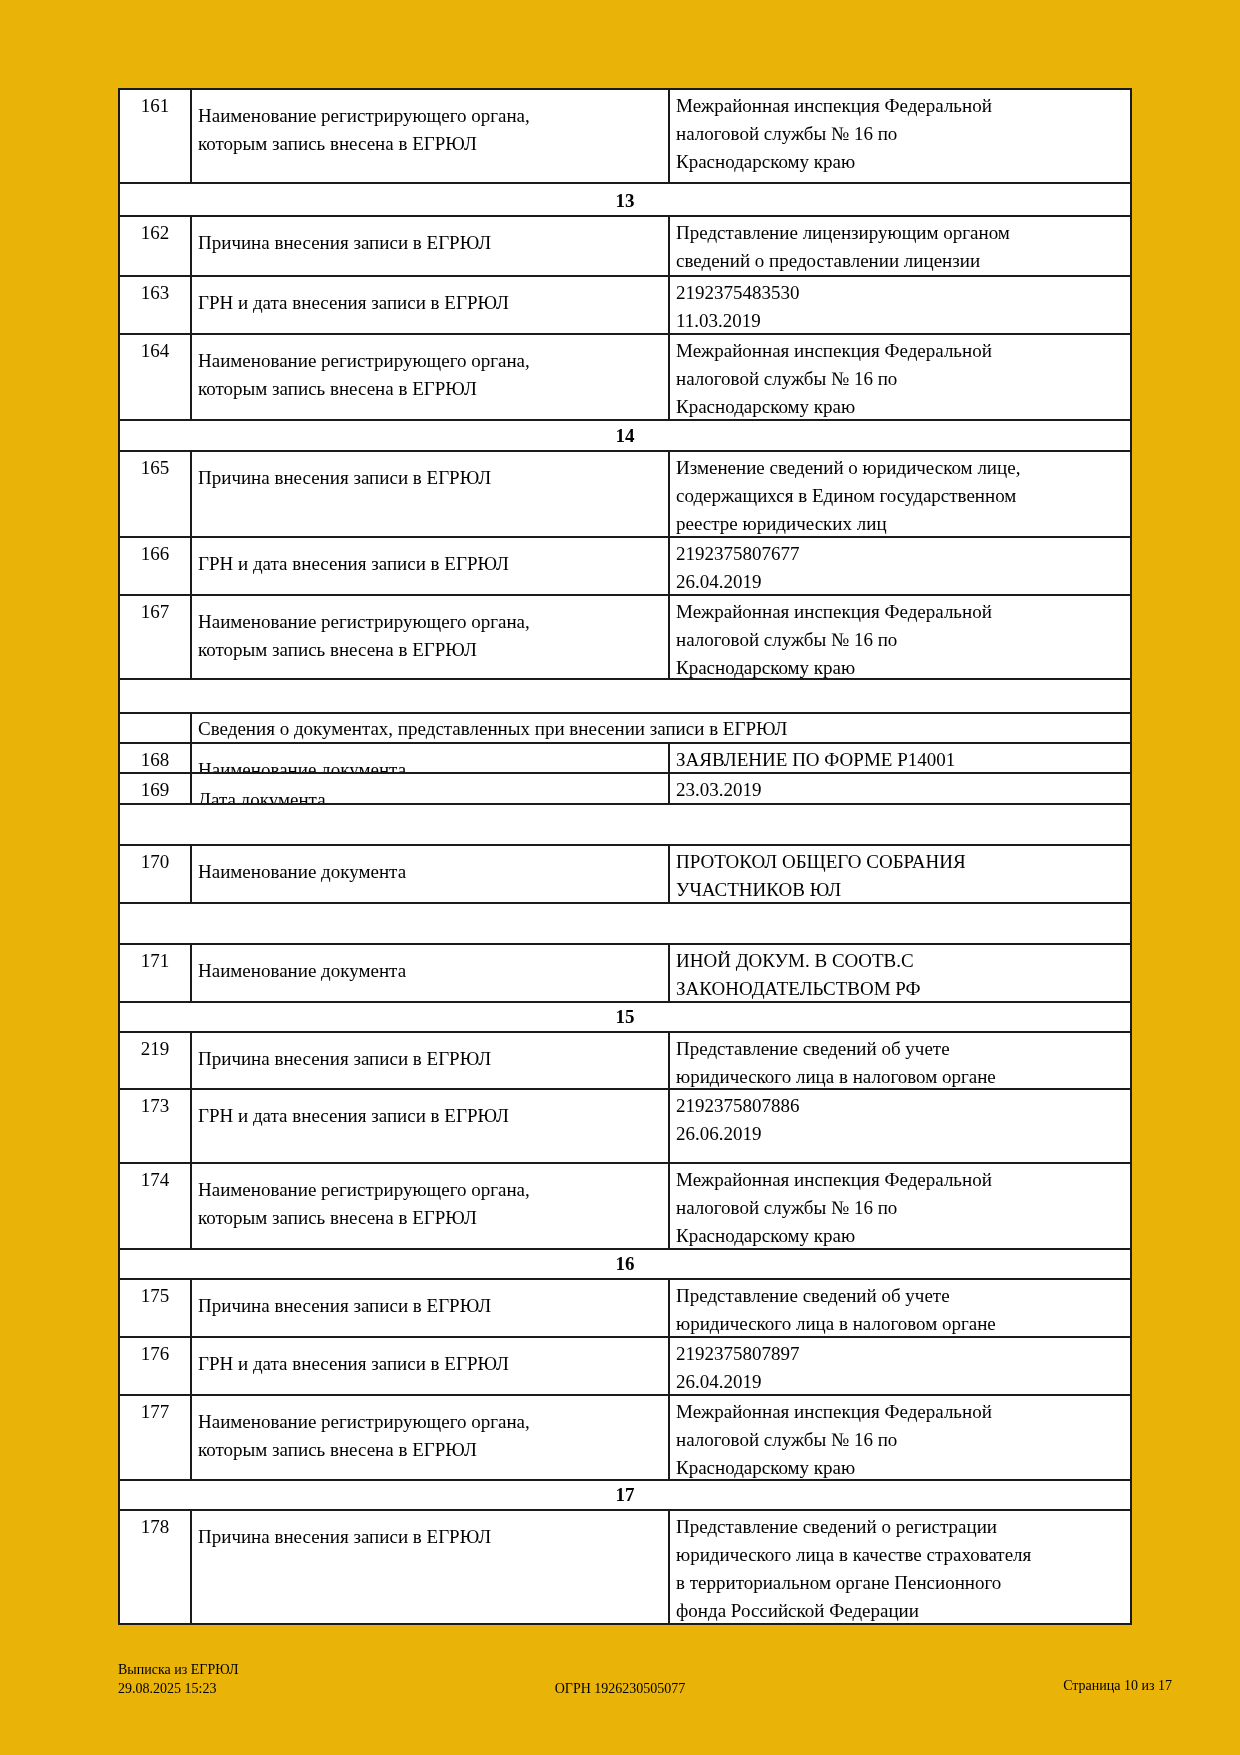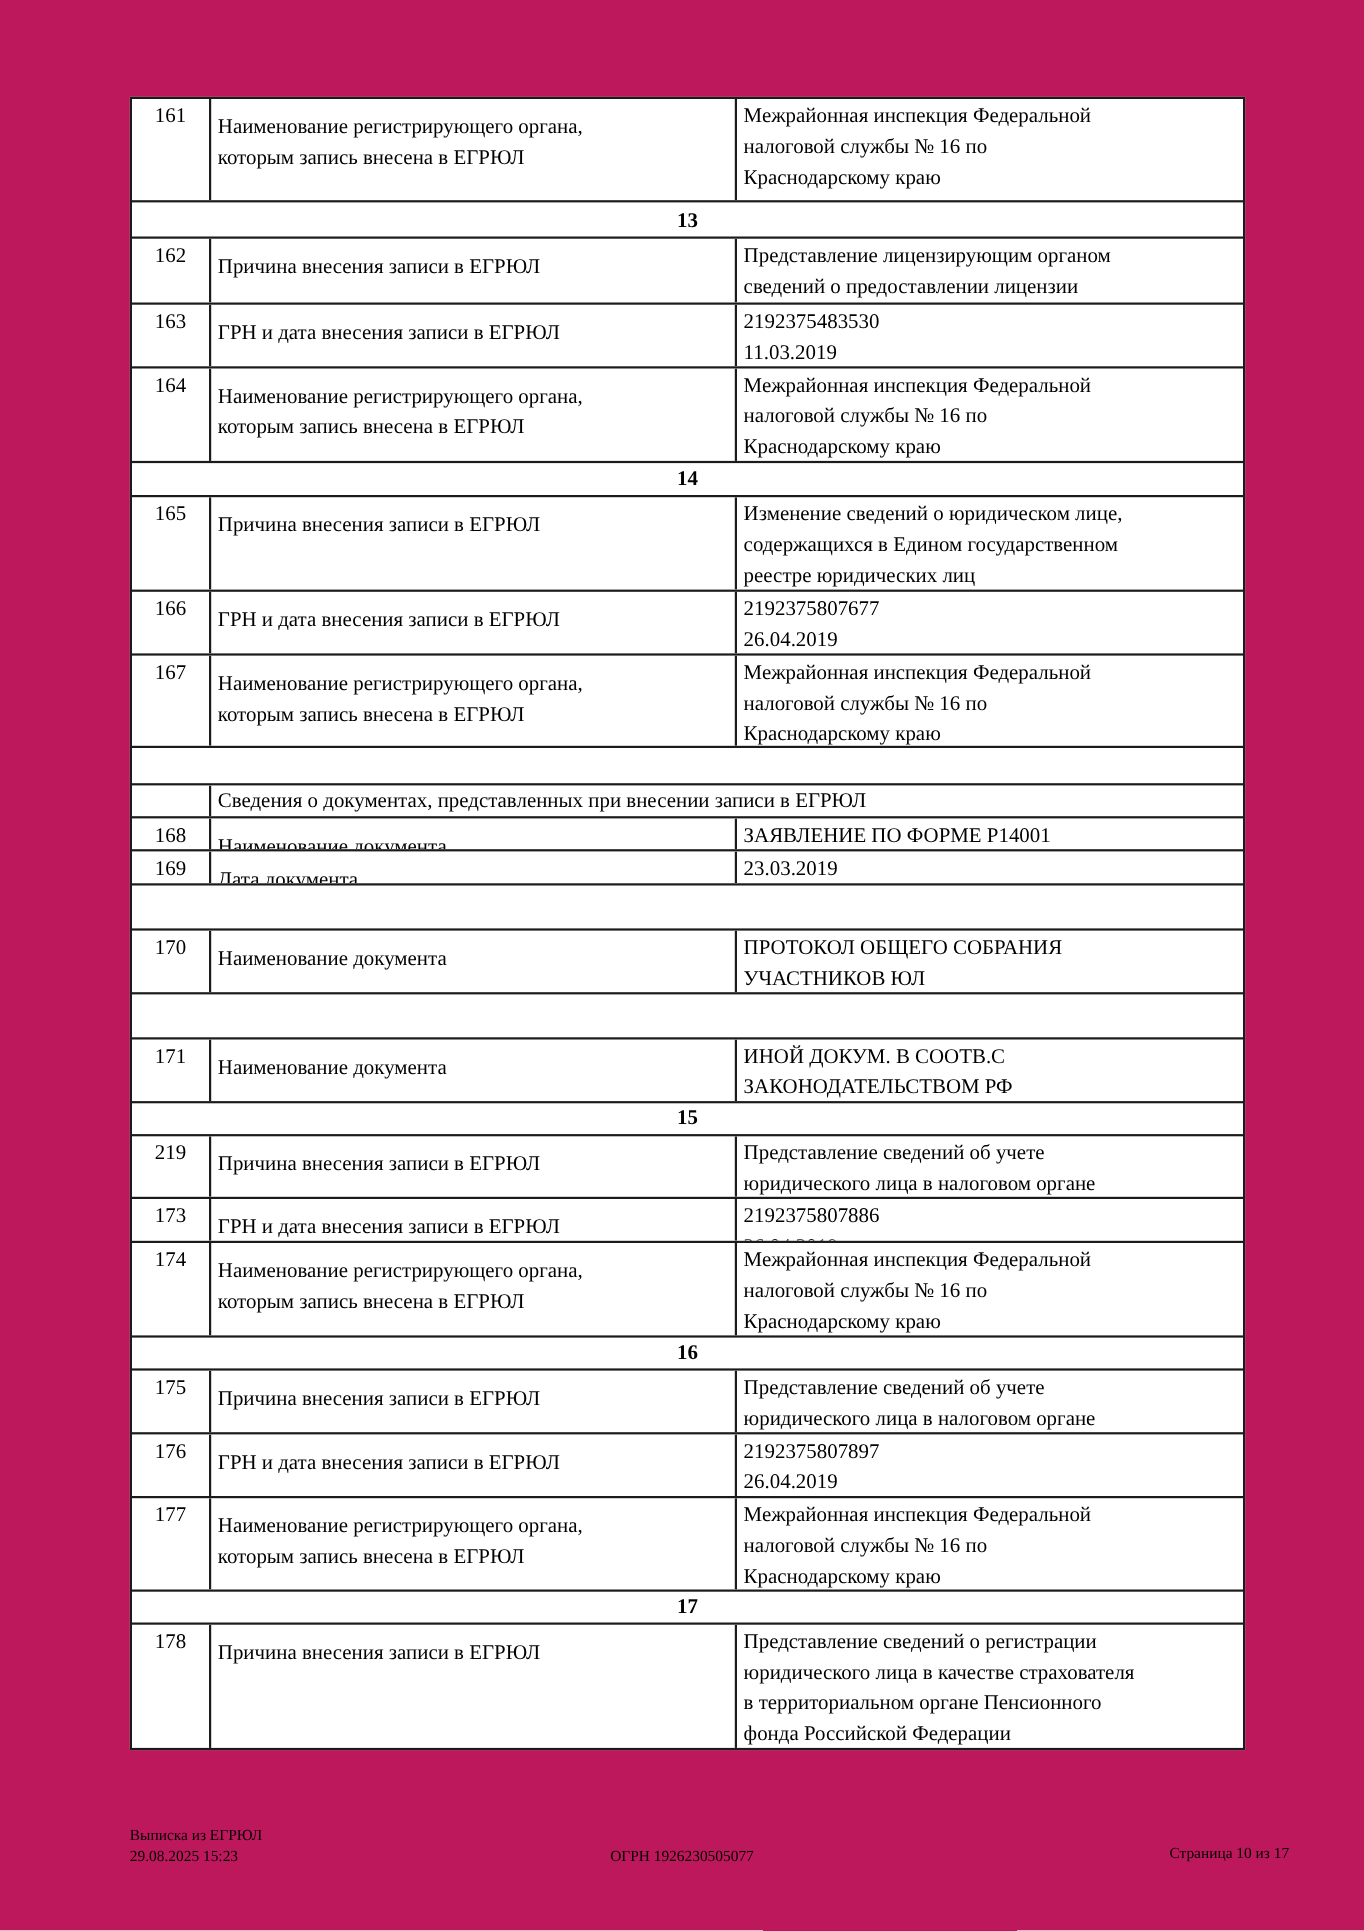--- a/index.html
+++ b/index.html
@@ -1,19 +1,19 @@
 <!DOCTYPE html>
 <html><head>
 <meta charset="utf-8">
 <style>
   html,body{margin:0;padding:0;background:#e8e8e8;}
   .page{
     position:relative;
     width:1240px;height:1755px;
-    background:#be185d;
+    background:#eab308;
     font-family:"Liberation Serif","DejaVu Serif",serif;
     color:#000000;
     overflow:hidden;
   }
   .reg-table{
     position:absolute;
     left:118px;top:88px;
     width:1014px;
     border:2px solid #1b1b1b;
     box-sizing:border-box;
@@ -189,25 +189,25 @@
       <div class="section-num">15</div>
     </div>
 
     <div class="t-row" style="height:57px">
       <div class="c num">219</div>
       <div class="c label">Причина внесения записи в ЕГРЮЛ</div>
       <div class="c value">Представление сведений об учете
 юридического лица в налоговом органе</div>
     </div>
 
-    <div class="t-row" style="height:40px">
+    <div class="t-row" style="height:74px">
       <div class="c num">173</div>
       <div class="c label">ГРН и дата внесения записи в ЕГРЮЛ</div>
       <div class="c value">2192375807886
-26.04.2019</div>
+26.06.2019</div>
     </div>
 
     <div class="t-row" style="height:86px">
       <div class="c num">174</div>
       <div class="c label">Наименование регистрирующего органа,
 которым запись внесена в ЕГРЮЛ</div>
       <div class="c value">Межрайонная инспекция Федеральной
 налоговой службы № 16 по
 Краснодарскому краю</div>
     </div>

